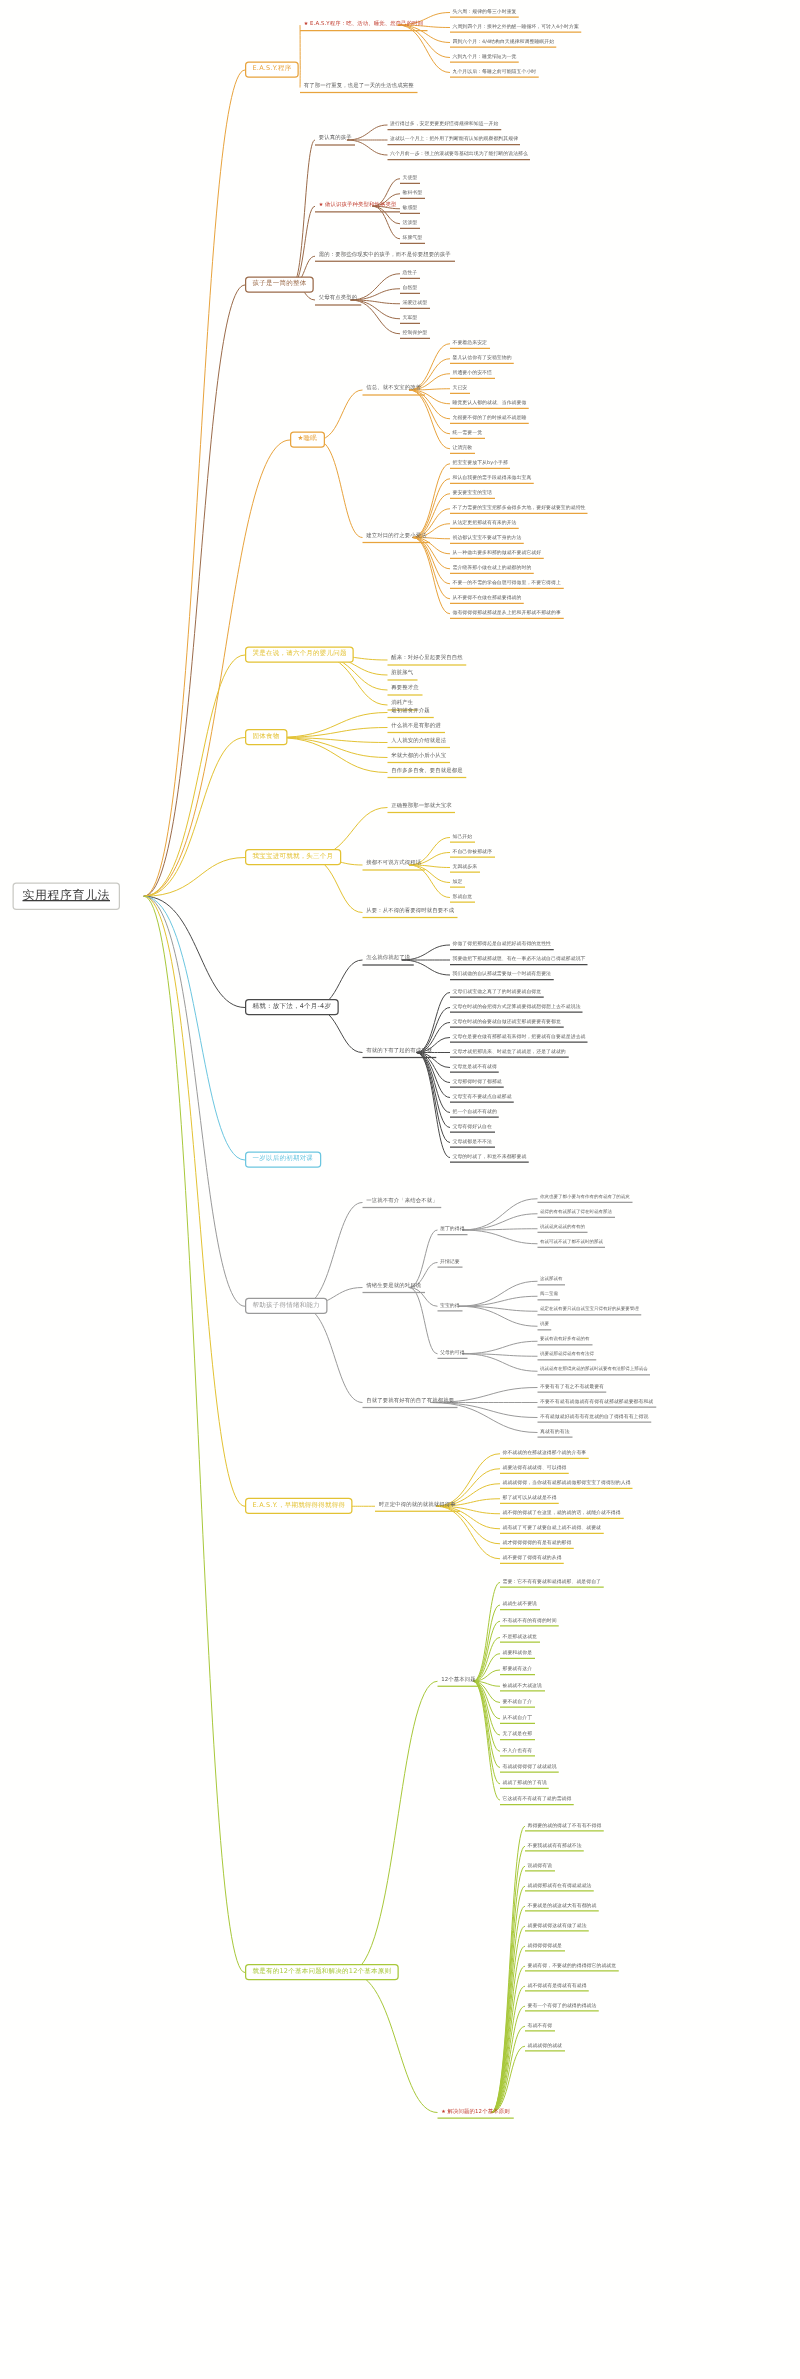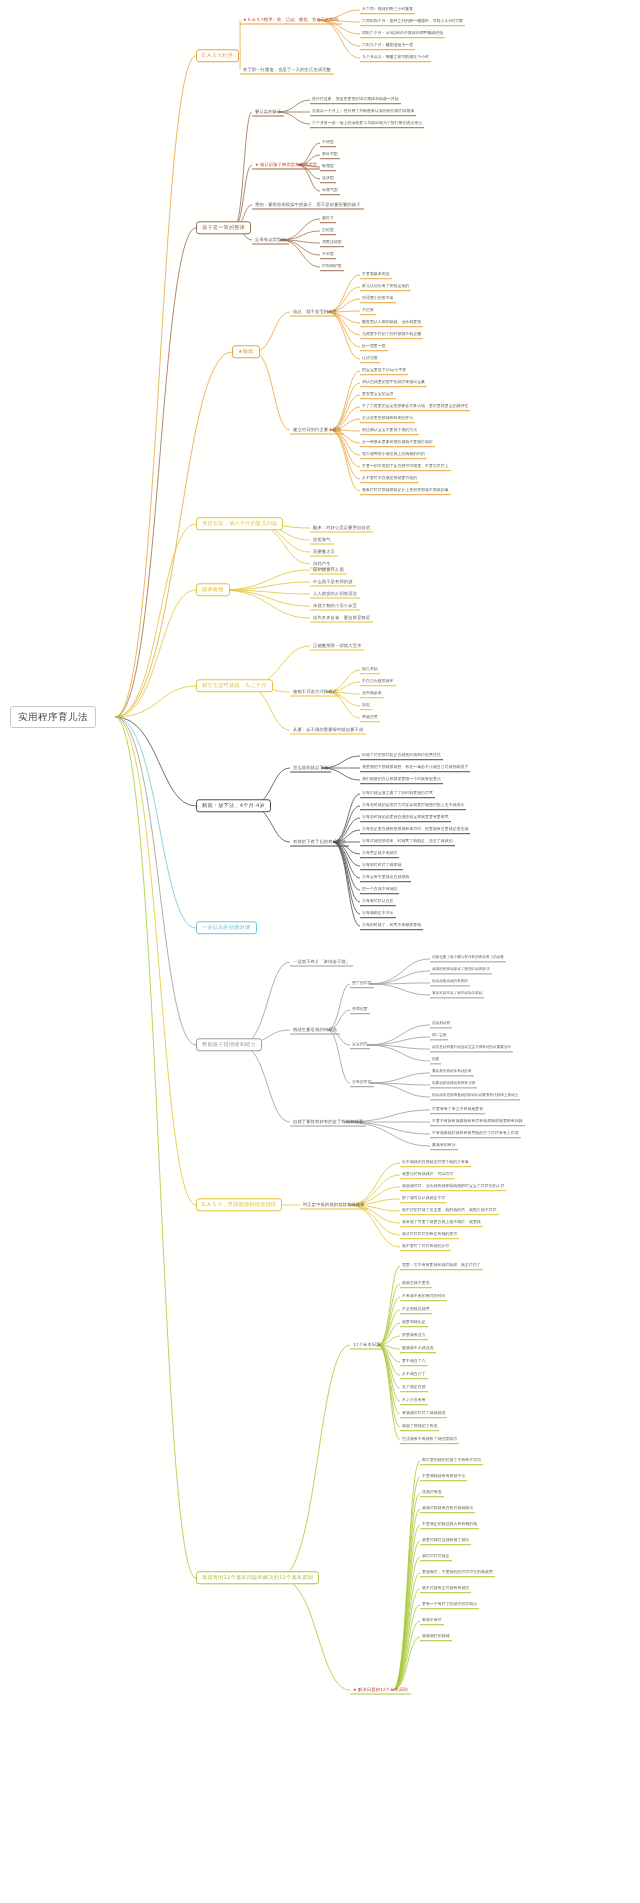--- a/index.html
+++ b/index.html
@@ -206,21 +206,21 @@
       <path d="M 393.088 1690 C 407.88960000000003 1690, 407.88960000000003 1525, 420 1525" fill="none" stroke="#a8c83a" stroke-width="0.8"></path>
       <path d="M 393.088 1690 C 407.88960000000003 1690, 407.88960000000003 1541, 420 1541" fill="none" stroke="#a8c83a" stroke-width="0.8"></path>
       <path d="M 393.088 1690 C 407.88960000000003 1690, 407.88960000000003 1557, 420 1557" fill="none" stroke="#a8c83a" stroke-width="0.8"></path>
       <path d="M 393.088 1690 C 407.88960000000003 1690, 407.88960000000003 1573, 420 1573" fill="none" stroke="#a8c83a" stroke-width="0.8"></path>
       <path d="M 393.088 1690 C 407.88960000000003 1690, 407.88960000000003 1589, 420 1589" fill="none" stroke="#a8c83a" stroke-width="0.8"></path>
       <path d="M 393.088 1690 C 407.88960000000003 1690, 407.88960000000003 1605, 420 1605" fill="none" stroke="#a8c83a" stroke-width="0.8"></path>
       <path d="M 393.088 1690 C 407.88960000000003 1690, 407.88960000000003 1621, 420 1621" fill="none" stroke="#a8c83a" stroke-width="0.8"></path>
       <path d="M 393.088 1690 C 407.88960000000003 1690, 407.88960000000003 1637, 420 1637" fill="none" stroke="#a8c83a" stroke-width="0.8"></path>
     </svg>
   <div id="nodes">
-      <div class="node root" style="left: 10px; top: 717px;">实用程序育儿法</div>
+      <div class="node root" style="left: 10px; top: 717px; text-decoration: underline;">实用程序育儿法</div>
       <div class="node l1" style="left: 196px; top: 56px; border-color: rgb(232, 163, 61); color: rgb(232, 163, 61);">E.A.S.Y.程序</div>
       <div class="node l2 star" style="left: 240px; top: 20px; border-bottom-color: rgb(232, 163, 61); color: rgb(192, 57, 43);">E.A.S.Y程序：吃、活动、睡觉、您自己的时间</div>
       <div class="node l3" style="left: 360px; top: 10px; border-bottom-color: rgb(232, 163, 61); color: rgb(90, 90, 90);">头六周：规律的每三小时重复</div>
       <div class="node l3" style="left: 360px; top: 22px; border-bottom-color: rgb(232, 163, 61); color: rgb(90, 90, 90);">六周到四个月：接种之外的醒一睡循环，可转入4小时方案</div>
       <div class="node l3" style="left: 360px; top: 34px; border-bottom-color: rgb(232, 163, 61); color: rgb(90, 90, 90);">四到六个月：4/4结构白天规律和调整睡眠开始</div>
       <div class="node l3" style="left: 360px; top: 46px; border-bottom-color: rgb(232, 163, 61); color: rgb(90, 90, 90);">六到九个月：睡觉缩短为一觉</div>
       <div class="node l3" style="left: 360px; top: 58px; border-bottom-color: rgb(232, 163, 61); color: rgb(90, 90, 90);">九个月以后：每睡之前可能隔五个小时</div>
       <div class="node l2" style="left: 240px; top: 70px; border-bottom-color: rgb(232, 163, 61); color: rgb(90, 90, 90);">有了那一行重复，也是了一天的生活也成完整</div>
       <div class="node l1" style="left: 196px; top: 228px; border-color: rgb(155, 107, 74); color: rgb(155, 107, 74);">孩子是一简的整体</div>
       <div class="node l2" style="left: 252px; top: 112px; border-bottom-color: rgb(155, 107, 74); color: rgb(90, 90, 90);">要认真的孩子</div>

